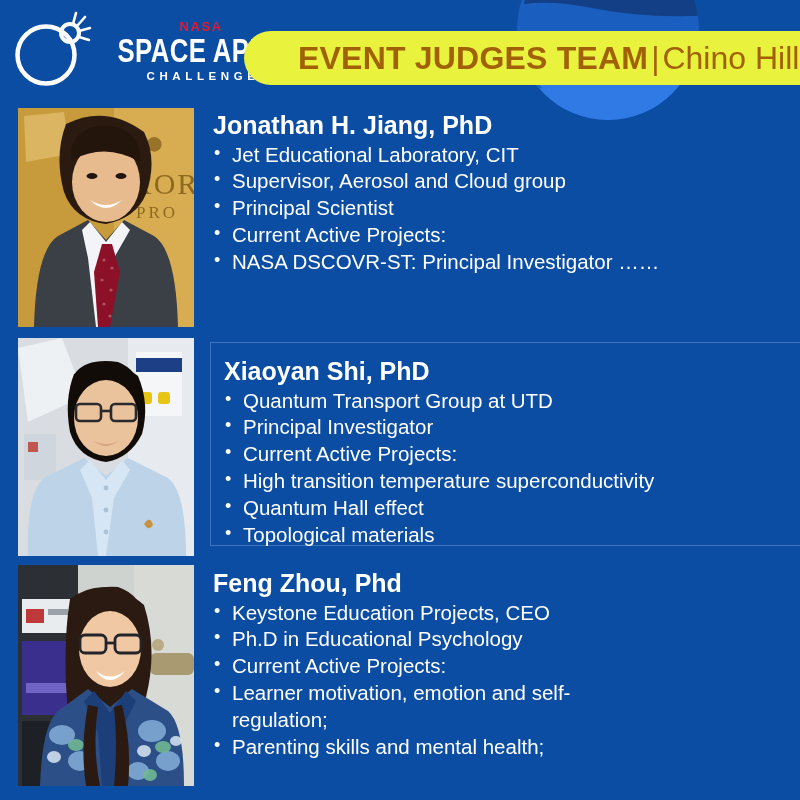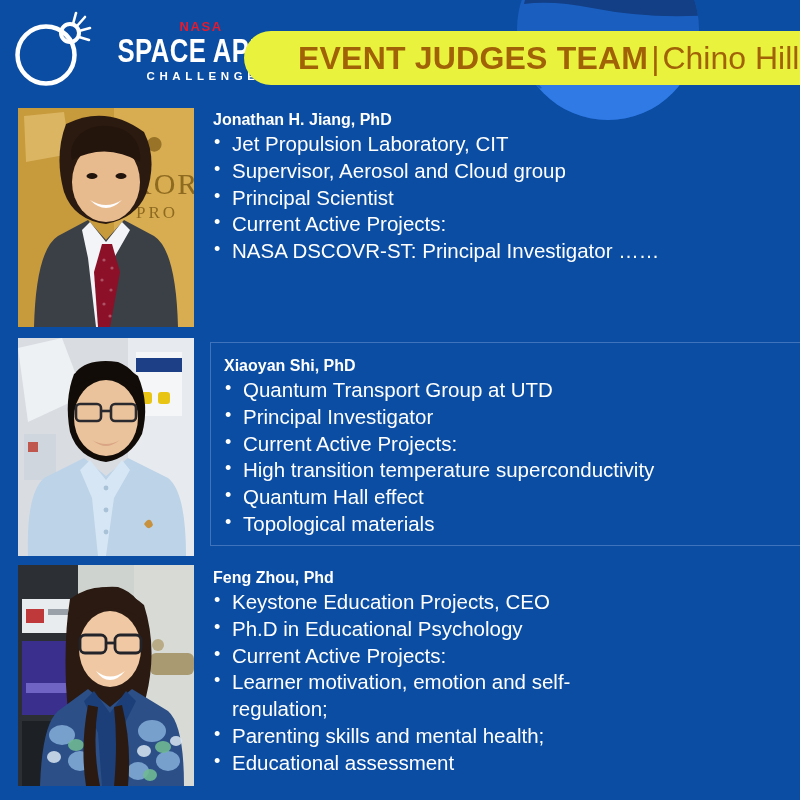--- a/index.html
+++ b/index.html
@@ -146,21 +146,21 @@
     border-right: none;
     left: 210px;
     top: 7px;
     height: 204px;
     padding-top: 14px;
   }
 
   .bio-name {
     color: #ffffff;
     font-weight: bold;
-    font-size: 16px;
+    font-size: 25px;
     line-height: 1.18;
     margin: 0 0 1px 3px;
     white-space: nowrap;
   }
   ul.lvl {
     list-style: none;
     margin: 0;
     padding: 0;
   }
   ul.lvl li {
@@ -279,21 +279,21 @@
           <circle cx="84" cy="172" r="1.6"></circle>
             <circle cx="93" cy="182" r="1.6"></circle>
           <circle cx="86" cy="196" r="1.6"></circle>
             <circle cx="92" cy="208" r="1.6"></circle>
         </g>
       </svg>
     </div>
     <div class="bio">
       <div class="bio-name">Jonathan H. Jiang, PhD</div>
       <ul class="lvl">
-        <li class="ind-0">Jet Propulsion Laboratory, CIT</li>
+        <li class="ind-0">Jet Educational Laboratory, CIT</li>
         <li class="ind-1">Supervisor, Aerosol and Cloud group</li>
         <li class="ind-1">Principal Scientist</li>
         <li class="ind-2">Current Active Projects:</li>
         <li class="ind-3">NASA DSCOVR-ST: Principal Investigator ……</li>
       </ul>
     </div>
   </div>
 
   <div class="profile" id="profile-1">
     <div class="photo">
@@ -384,18 +384,17 @@
       </svg>
     </div>
     <div class="bio">
       <div class="bio-name">Feng Zhou, Phd</div>
       <ul class="lvl">
         <li class="ind-0">Keystone Education Projects,  CEO</li>
         <li class="ind-0">Ph.D in Educational Psychology</li>
         <li class="ind-2">Current Active Projects:</li>
         <li class="ind-3" style="max-width:400px">Learner motivation, emotion and self-regulation;</li>
         <li class="ind-3">Parenting skills and mental health;</li>
-        <li class="ind-3">Educational assessment</li>
       </ul>
     </div>
   </div>
 
 </div>
 
 </body></html>

